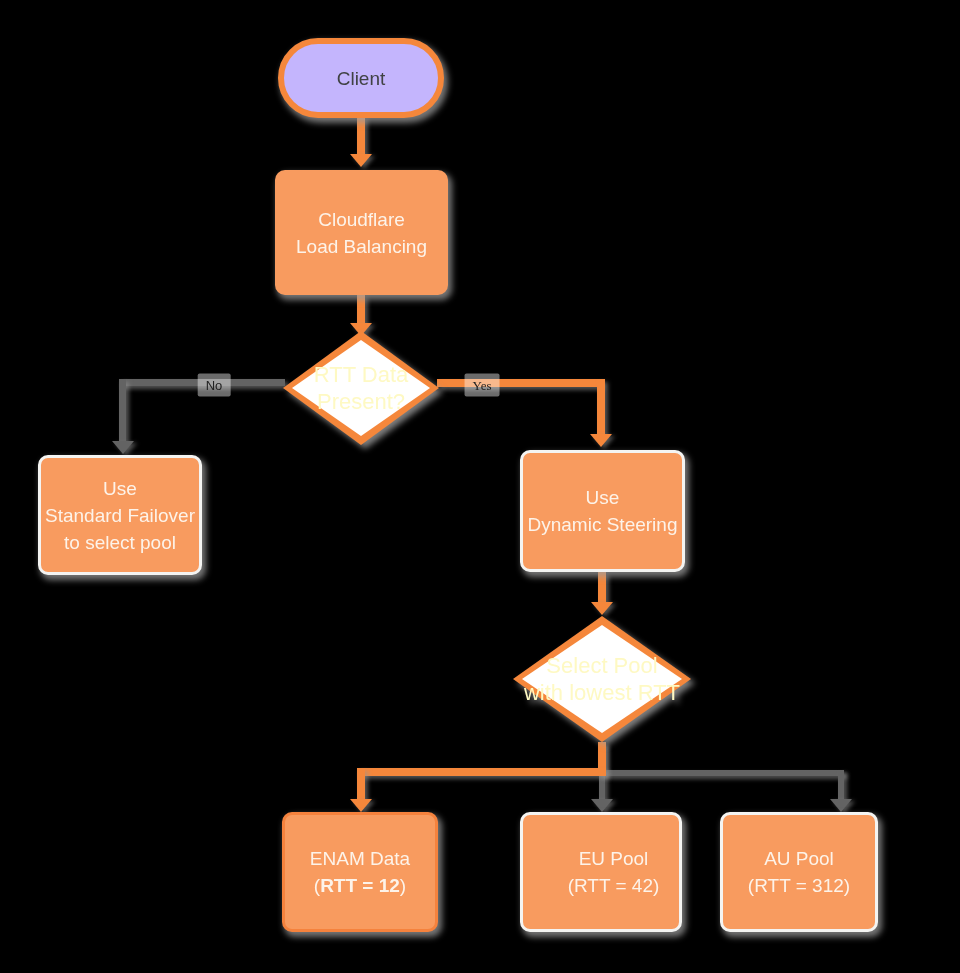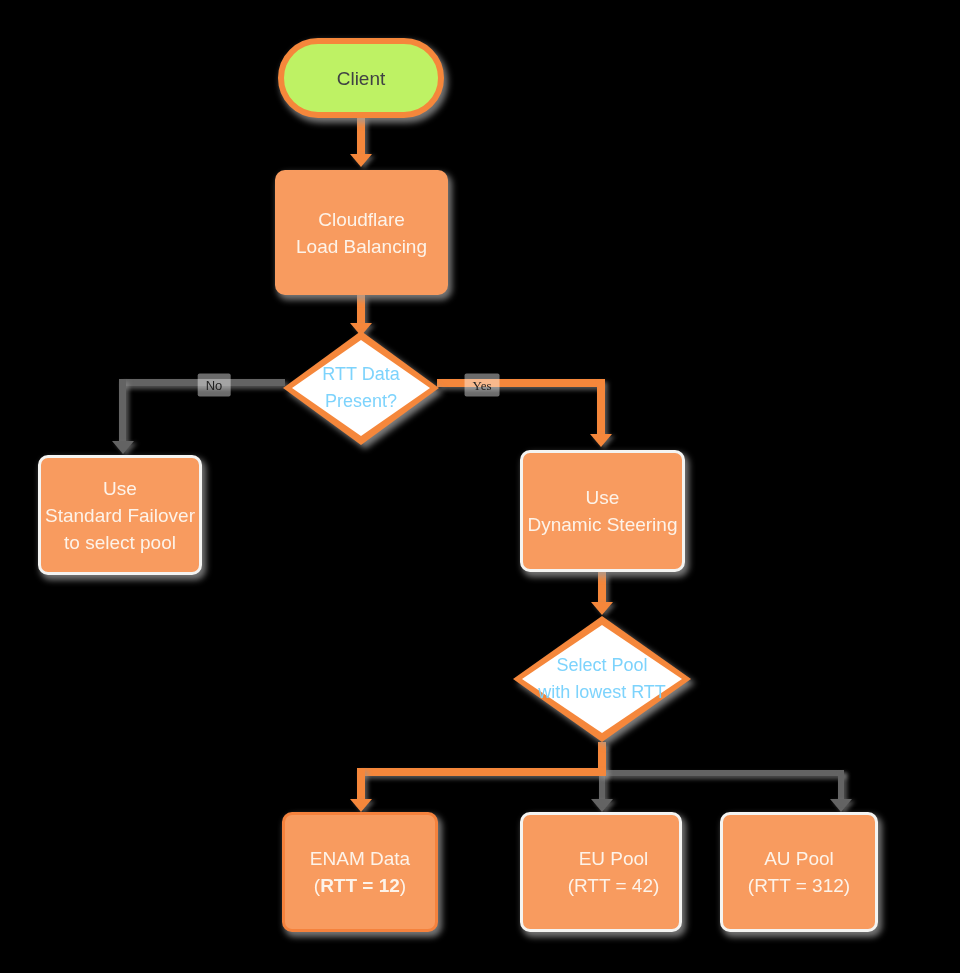--- a/index.html
+++ b/index.html
@@ -13,41 +13,41 @@
     align-items:center; justify-content:center; text-align:center;
     font-size:19px; line-height:27px; color:#FDF3E9;
     border-radius:10px;
     box-shadow: 3px 4px 6px 1px rgba(158,158,158,0.75);
     box-sizing:border-box;
   }
   .orange-fill { background:#F89B5F; }
   .white-border { border:3px solid #F4F4F2; }
   .orange-border { border:3px solid #F5823D; }
   .stadium {
-    background:#bef264; border:6px solid #F5873B; border-radius:44px;
+    background:#c4b5fd; border:6px solid #F5873B; border-radius:44px;
     color:#404244;
   }
   .bold { font-weight:bold; }
   
   .diamond {
     position:absolute;
     filter: drop-shadow(4px 4px 3px rgba(158,158,158,0.8));
   }
   .diamond .shape {
     position:absolute; inset:0; background:#F5873B;
     clip-path: polygon(50% 0, 100% 50%, 50% 100%, 0 50%);
   }
   .diamond .inner {
     position:absolute; inset:9px; background:#FFFFFF;
     clip-path: polygon(50% 0, 100% 50%, 50% 100%, 0 50%);
   }
   .diamond .dlabel {
     position:absolute; inset:0; display:flex; flex-direction:column;
     align-items:center; justify-content:center; text-align:left;
-    color:#7dd3fc; font-size:18px; line-height:27px;
+    color:#fef9c3; font-size:22px; line-height:27px;
   }
   
   .line {
     position:absolute;
     filter: drop-shadow(3px 3px 2px rgba(150,150,150,0.55));
   }
   .orange-line { background:#F5873B; }
   .gray-line   { background:#636363; }
   .arrow-down {
     position:absolute; width:0; height:0;

